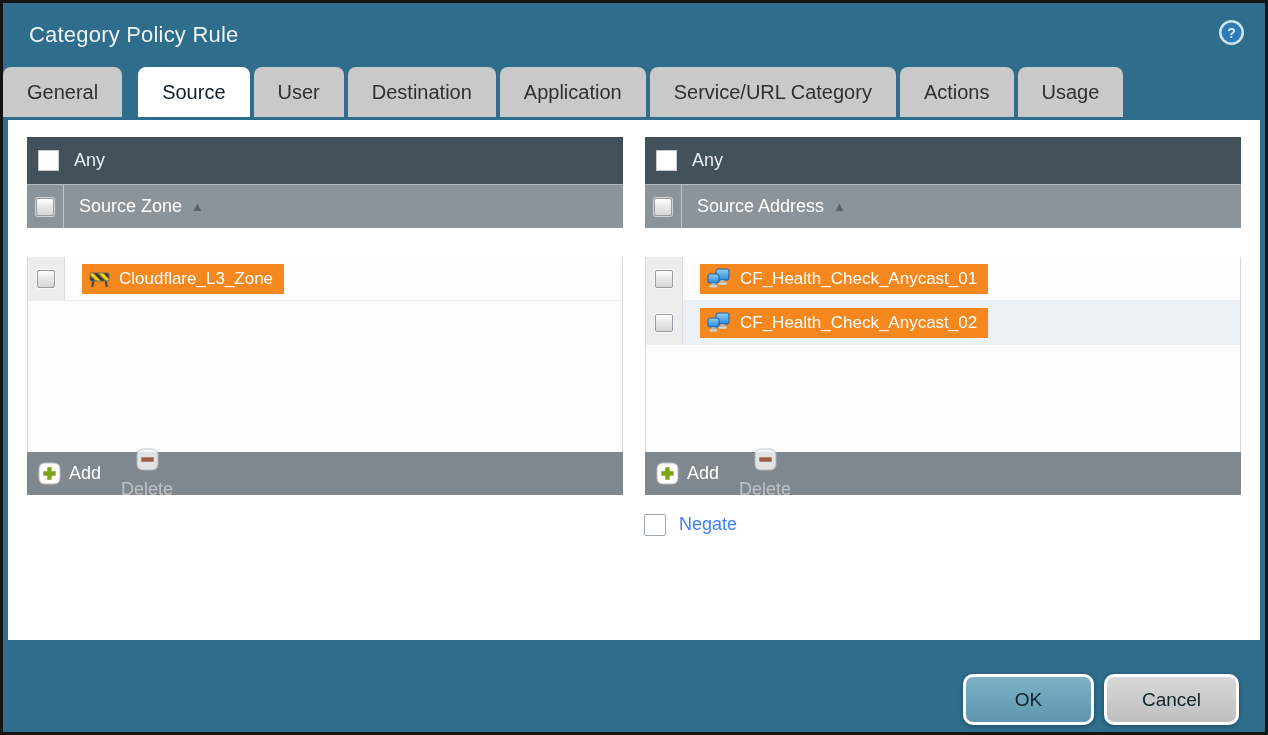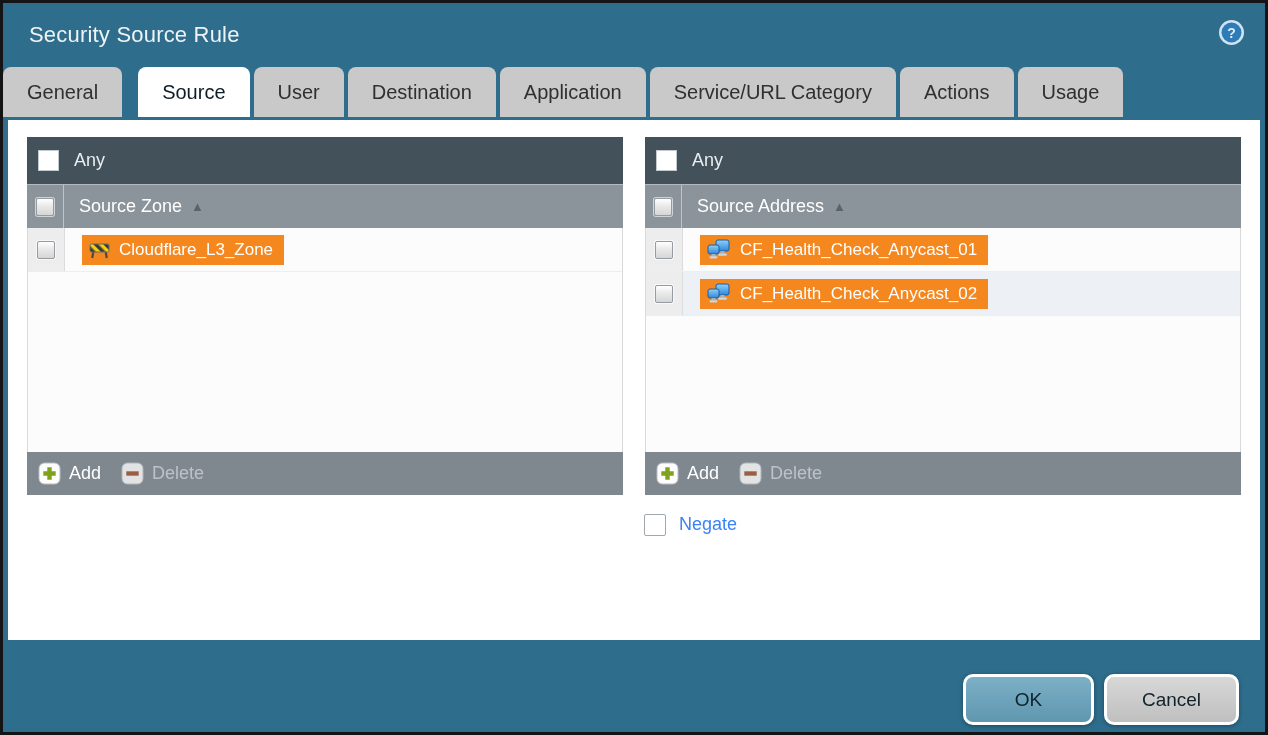--- a/index.html
+++ b/index.html
@@ -93,20 +93,21 @@
   .col-label { margin-left: 15px; }
   .sort-arrow { margin-left: 9px; font-size: 13px; color: #59636b; }
 
   .rows {
     flex: 1;
     background: #fcfcfc;
     border-left: 1px solid #d7dadd;
     border-right: 1px solid #d7dadd;
     display: flex; flex-direction: column;
     overflow: hidden;
+    margin-top: 29px;
   }
   .row {
     flex: 0 0 44px; height: 44px;
     display: flex; align-items: stretch;
     border-bottom: 1px solid #eceef0;
     background: #fcfcfc;
   }
   .row:nth-child(2n) { background: #edf1f5; }
   .row .cb-cell { background: #ededed; border-right: 1px solid #dcdcdc; }
   .chip {
@@ -123,21 +124,21 @@
   .icon-slot svg { display: block; }
 
   .panel-footer {
     height: 43px; flex: 0 0 43px;
     background: #7f888f;
     display: flex; align-items: center;
     padding-left: 11px; gap: 20px;
     font-size: 18px;
   }
   .tool { display: flex; align-items: center; gap: 8px; color: #ffffff; cursor: pointer; }
-  .tool.del { color: #bcc3c8; cursor: default; }
+  .tool.del { color: #bcc3c8; cursor: default; flex-direction: column; }
   .tool.del .tool-icon { opacity: .85; }
   .tool-icon svg { display: block; }
 
   .negate-row {
     display: flex; align-items: flex-start; gap: 13px;
     margin: 19px 0 0 636px;
     font-size: 18px; color: #3b82f6;
   }
   .negate-cb {
     width: 22px; height: 22px;
@@ -181,21 +182,21 @@
     <linearGradient id="screen-grad" x1="0" y1="0" x2="0" y2="1">
       <stop offset="0" stop-color="#8fd0f8"></stop>
       <stop offset="1" stop-color="#2f87d8"></stop>
     </linearGradient>
   </defs>
 </svg>
 
 <div class="dialog">
 
   <div class="titlebar">
-    <span class="title">Security Source Rule</span>
+    <span class="title">Category Policy Rule</span>
     <span class="help">
       <svg width="27" height="27" viewBox="0 0 27 27">
         <circle cx="13.5" cy="13.5" r="12.5" fill="#cfe3f0"></circle>
         <circle cx="13.5" cy="13.5" r="10" fill="#2d7cb8"></circle>
         <text x="13.5" y="18.5" text-anchor="middle" font-size="14" font-weight="bold" fill="#dcedf8" font-family="Liberation Sans, sans-serif">?</text>
       </svg>
     </span>
   </div>
 
   <div class="tabs" id="tabs">

